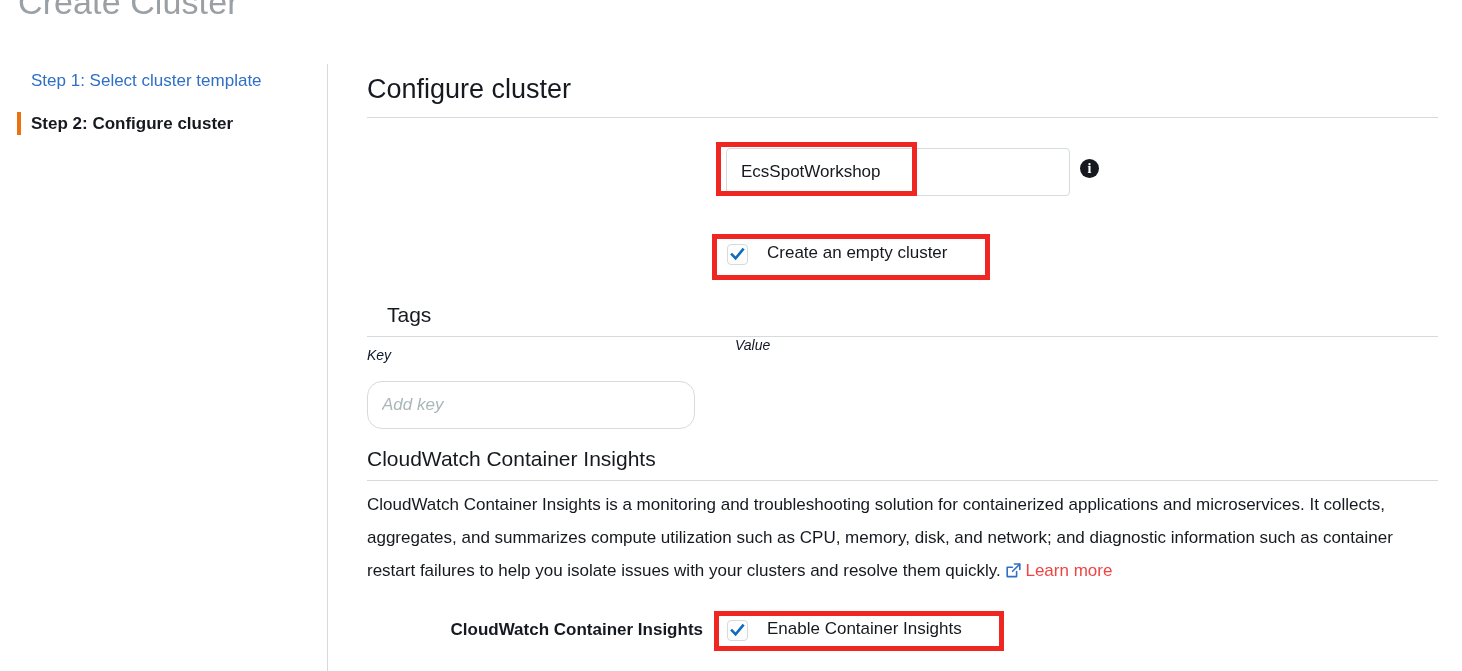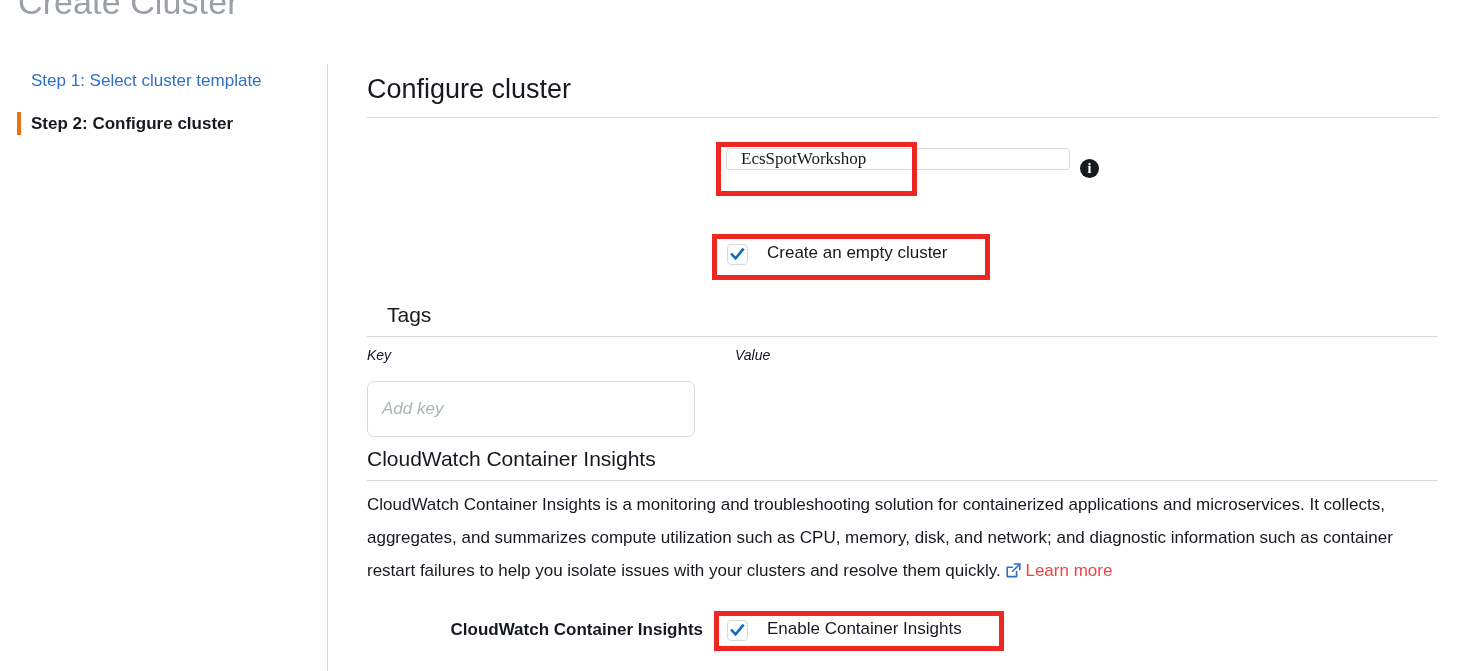--- a/index.html
+++ b/index.html
@@ -126,26 +126,26 @@
     font-size: 17px;
     font-weight: bold;
     color: #16191f;
     white-space: nowrap;
   }
   #cluster-name-input {
     position: absolute;
     left: 359px;
     top: 148px;
     width: 344px;
-    height: 22px;
+    height: 48px;
     box-sizing: border-box;
     border: 1px solid #d5dbdb;
     border-radius: 4px;
     background: #ffffff;
-    font-family: Liberation Serif, serif;
+    font-family: Liberation Sans, sans-serif;
     font-size: 17px;
     color: #16191f;
     padding: 0 14px;
     outline: none;
   }
   #cluster-name-info {
     position: absolute;
     left: 713px;
     top: 159px;
     width: 19px;
@@ -204,28 +204,28 @@
 
   
   .tag-col-label {
     position: absolute;
     font-size: 14px;
     font-style: italic;
     color: #0f172a;
     white-space: nowrap;
   }
   #tag-key-label { left: 0; top: 347px; }
-  #tag-value-label { left: 368px; top: 347px; font-style: italic; }
+  #tag-value-label { left: 368px; top: 337px; font-style: italic; }
 
   .tag-input {
     position: absolute;
-    height: 56px;
+    height: 48px;
     box-sizing: border-box;
     border: 1px solid #d5dbdb;
-    border-radius: 7px;
+    border-radius: 15px;
     font-family: "Liberation Sans", sans-serif;
     font-size: 17px;
     font-style: italic;
     padding: 0 14px;
     outline: none;
   }
   #tag-key-input {
     left: 0;
     top: 381px;
     width: 328px;

